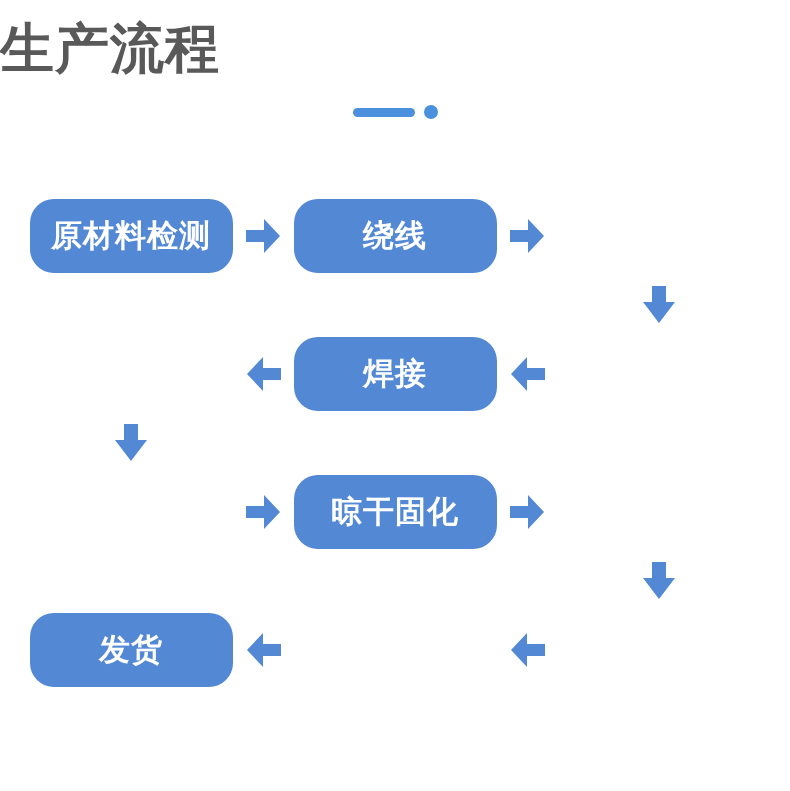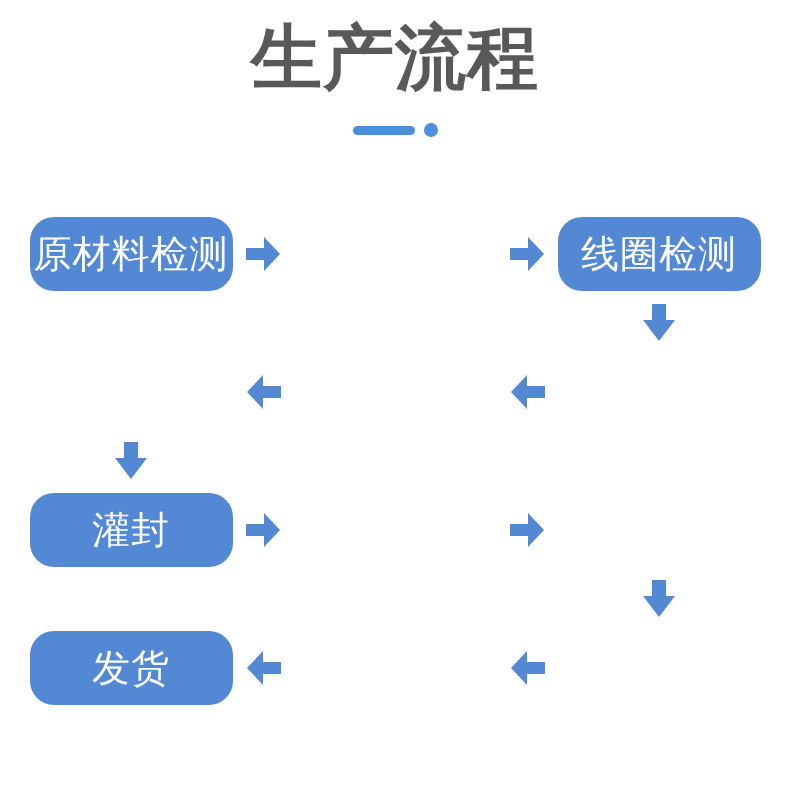--- a/index.html
+++ b/index.html
@@ -14,22 +14,22 @@
   .canvas{
     position:relative;
     width:790px;height:791px;
     background:#ffffff;
     overflow:hidden;
     font-family:"DejaVu Sans",sans-serif;
   }
   .title{
     margin:0;
     padding-top:20px;
-    text-align:center;
-    font-size:71px;
+    text-align:left;
+    font-size:54px;
     line-height:1.06;
     font-weight:bold;
     color:var(--title-color);
     letter-spacing:1px;
   }
   .divider{
     display:flex;
     justify-content:center;
     align-items:center;
     gap:9px;
@@ -52,22 +52,22 @@
     display:grid;
     grid-template-columns:203px 61px 203px 61px 203px;
     grid-template-rows:74px 64px 74px 64px 74px 64px 74px;
     width:731px;
     margin:80px auto 0;
   }
   .box{
     background:var(--box-color);
     border-radius:24px;
     color:var(--box-text);
-    font-size:38px;
-    font-weight:normal;
+    font-size:31px;
+    font-weight:bold;
     display:flex;
     align-items:center;
     justify-content:center;
     letter-spacing:1px;
     white-space:nowrap;
     text-align:center;
   }
   .arrow{
     display:flex;
     align-items:center;
@@ -88,56 +88,57 @@
   </div>
 
   <div class="flow">
 
     <div class="box" style="grid-area:1/1">原材料检测</div>
     <div class="arrow" style="grid-area:1/2">
       <svg width="35" height="36" viewBox="0 0 35 36">
           <polygon points="0,12 18,12 18,1 34,18 18,35 18,24 0,24"></polygon>
         </svg>
     </div>
+    <div class="box" style="grid-area:1/3">绕线</div>
     <div class="arrow" style="grid-area:1/4">
       <svg width="35" height="36" viewBox="0 0 35 36">
           <polygon points="0,12 18,12 18,1 34,18 18,35 18,24 0,24"></polygon>
         </svg>
     </div>
-    <div class="box" style="grid-area:1/5">线圈检测</div>
 
     <div class="arrow" style="grid-area:2/5">
       <svg width="34" height="38" viewBox="0 0 34 38">
           <polygon points="10,0 24,0 24,16 33,16 17,37 1,16 10,16"></polygon>
         </svg>
     </div>
 
     <div class="arrow" style="grid-area:3/4">
       <svg width="35" height="36" viewBox="0 0 35 36">
           <polygon points="35,12 17,12 17,1 1,18 17,35 17,24 35,24"></polygon>
         </svg>
     </div>
+    <div class="box" style="grid-area:3/3">焊接</div>
     <div class="arrow" style="grid-area:3/2">
       <svg width="35" height="36" viewBox="0 0 35 36">
           <polygon points="35,12 17,12 17,1 1,18 17,35 17,24 35,24"></polygon>
         </svg>
     </div>
 
     <div class="arrow" style="grid-area:4/1">
       <svg width="34" height="38" viewBox="0 0 34 38">
           <polygon points="10,0 24,0 24,16 33,16 17,37 1,16 10,16"></polygon>
         </svg>
     </div>
 
-    <div class="box" style="grid-area:5/1">灌封</div>
     <div class="arrow" style="grid-area:5/2">
       <svg width="35" height="36" viewBox="0 0 35 36">
           <polygon points="0,12 18,12 18,1 34,18 18,35 18,24 0,24"></polygon>
         </svg>
     </div>
+    <div class="box" style="grid-area:5/3">晾干固化</div>
     <div class="arrow" style="grid-area:5/4">
       <svg width="35" height="36" viewBox="0 0 35 36">
           <polygon points="0,12 18,12 18,1 34,18 18,35 18,24 0,24"></polygon>
         </svg>
     </div>
 
     <div class="arrow" style="grid-area:6/5">
       <svg width="34" height="38" viewBox="0 0 34 38">
           <polygon points="10,0 24,0 24,16 33,16 17,37 1,16 10,16"></polygon>
         </svg>

